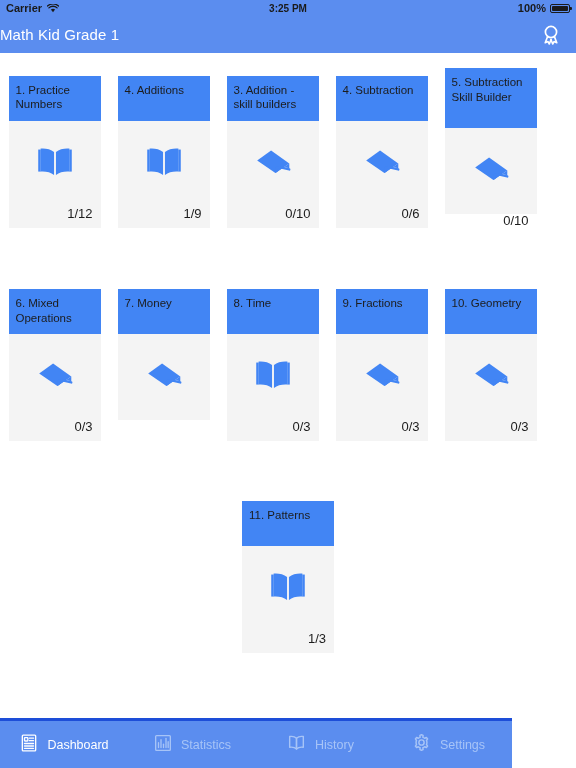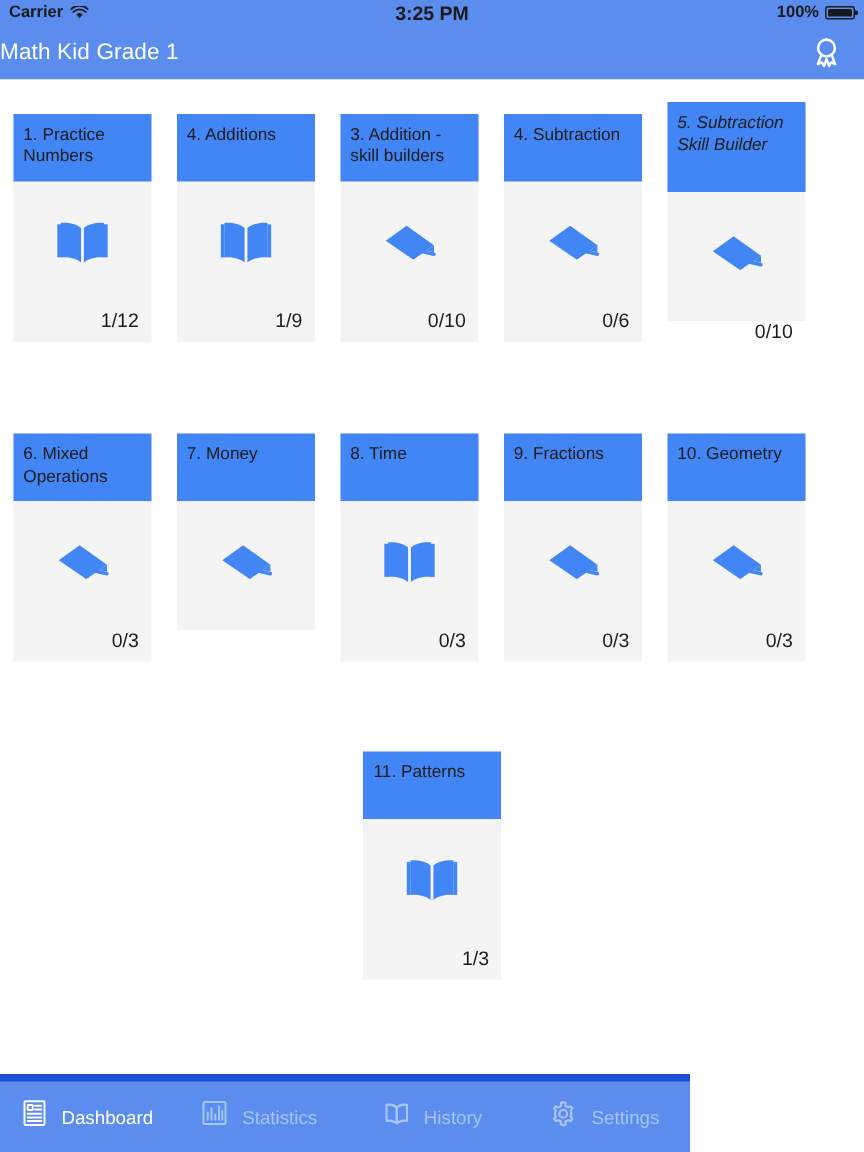--- a/index.html
+++ b/index.html
@@ -14,21 +14,21 @@
 
   
   .statusbar{
     position:absolute;left:0;top:0;width:576px;height:16px;
     background:#5b8def;
     display:flex;align-items:center;
     color:#1a1a1a;font-size:11px;font-weight:bold;
     padding:0 6px;box-sizing:border-box;
   }
   .sb-left{display:flex;align-items:center;gap:5px;}
-  .sb-center{position:absolute;left:0;right:0;text-align:center;font-size:13px;font-weight:bold;}
+  .sb-center{position:absolute;left:0;right:0;text-align:center;font-size:10px;font-weight:bold;}
   .sb-right{margin-left:auto;display:flex;align-items:center;gap:4px;z-index:2;}
   .wifi-icon svg{display:block;}
   .battery{
     width:20px;height:9px;border:1px solid #1a1a1a;border-radius:2px;
     position:relative;box-sizing:border-box;padding:1px;
   }
   .battery::after{
     content:"";position:absolute;right:-3px;top:2.5px;
     width:2px;height:3px;background:#1a1a1a;border-radius:0 1px 1px 0;
   }
@@ -88,28 +88,28 @@
   .card-icon{width:46px;height:46px;display:block;margin-top:-4px;}
   .card-count{
     font-size:13px;color:#1c1c1c;
     text-align:right;
     width:92px;
     padding:0 8px 7px 0;
     box-sizing:border-box;
     margin-top:-1px;
   }
   
-  .card-slot.tall .card-head{min-height:60px;font-style:italic;}
+  .card-slot.tall .card-head{min-height:60px;}
 
   
   .tabbar{
-    position:absolute;left:0;bottom:0;width:460px;height:47px;
+    position:absolute;left:0;bottom:0;width:512px;height:47px;
     background:#5b8def;
     display:flex;
-    border-top:5px solid #1d4ed8;
+    border-top:3px solid #1d4ed8;
   }
   .tab{
     flex:1;display:flex;align-items:center;justify-content:center;gap:8px;
     cursor:pointer;
   }
   .tab-label{font-size:12.5px;}
   .tab.active .tab-label{color:#ffffff;}
   .tab.inactive .tab-label{color:#a7c4f7;}
   .tab.active svg{stroke:#ffffff;fill:none;}
   .tab.inactive svg{stroke:#a7c4f7;fill:none;}

